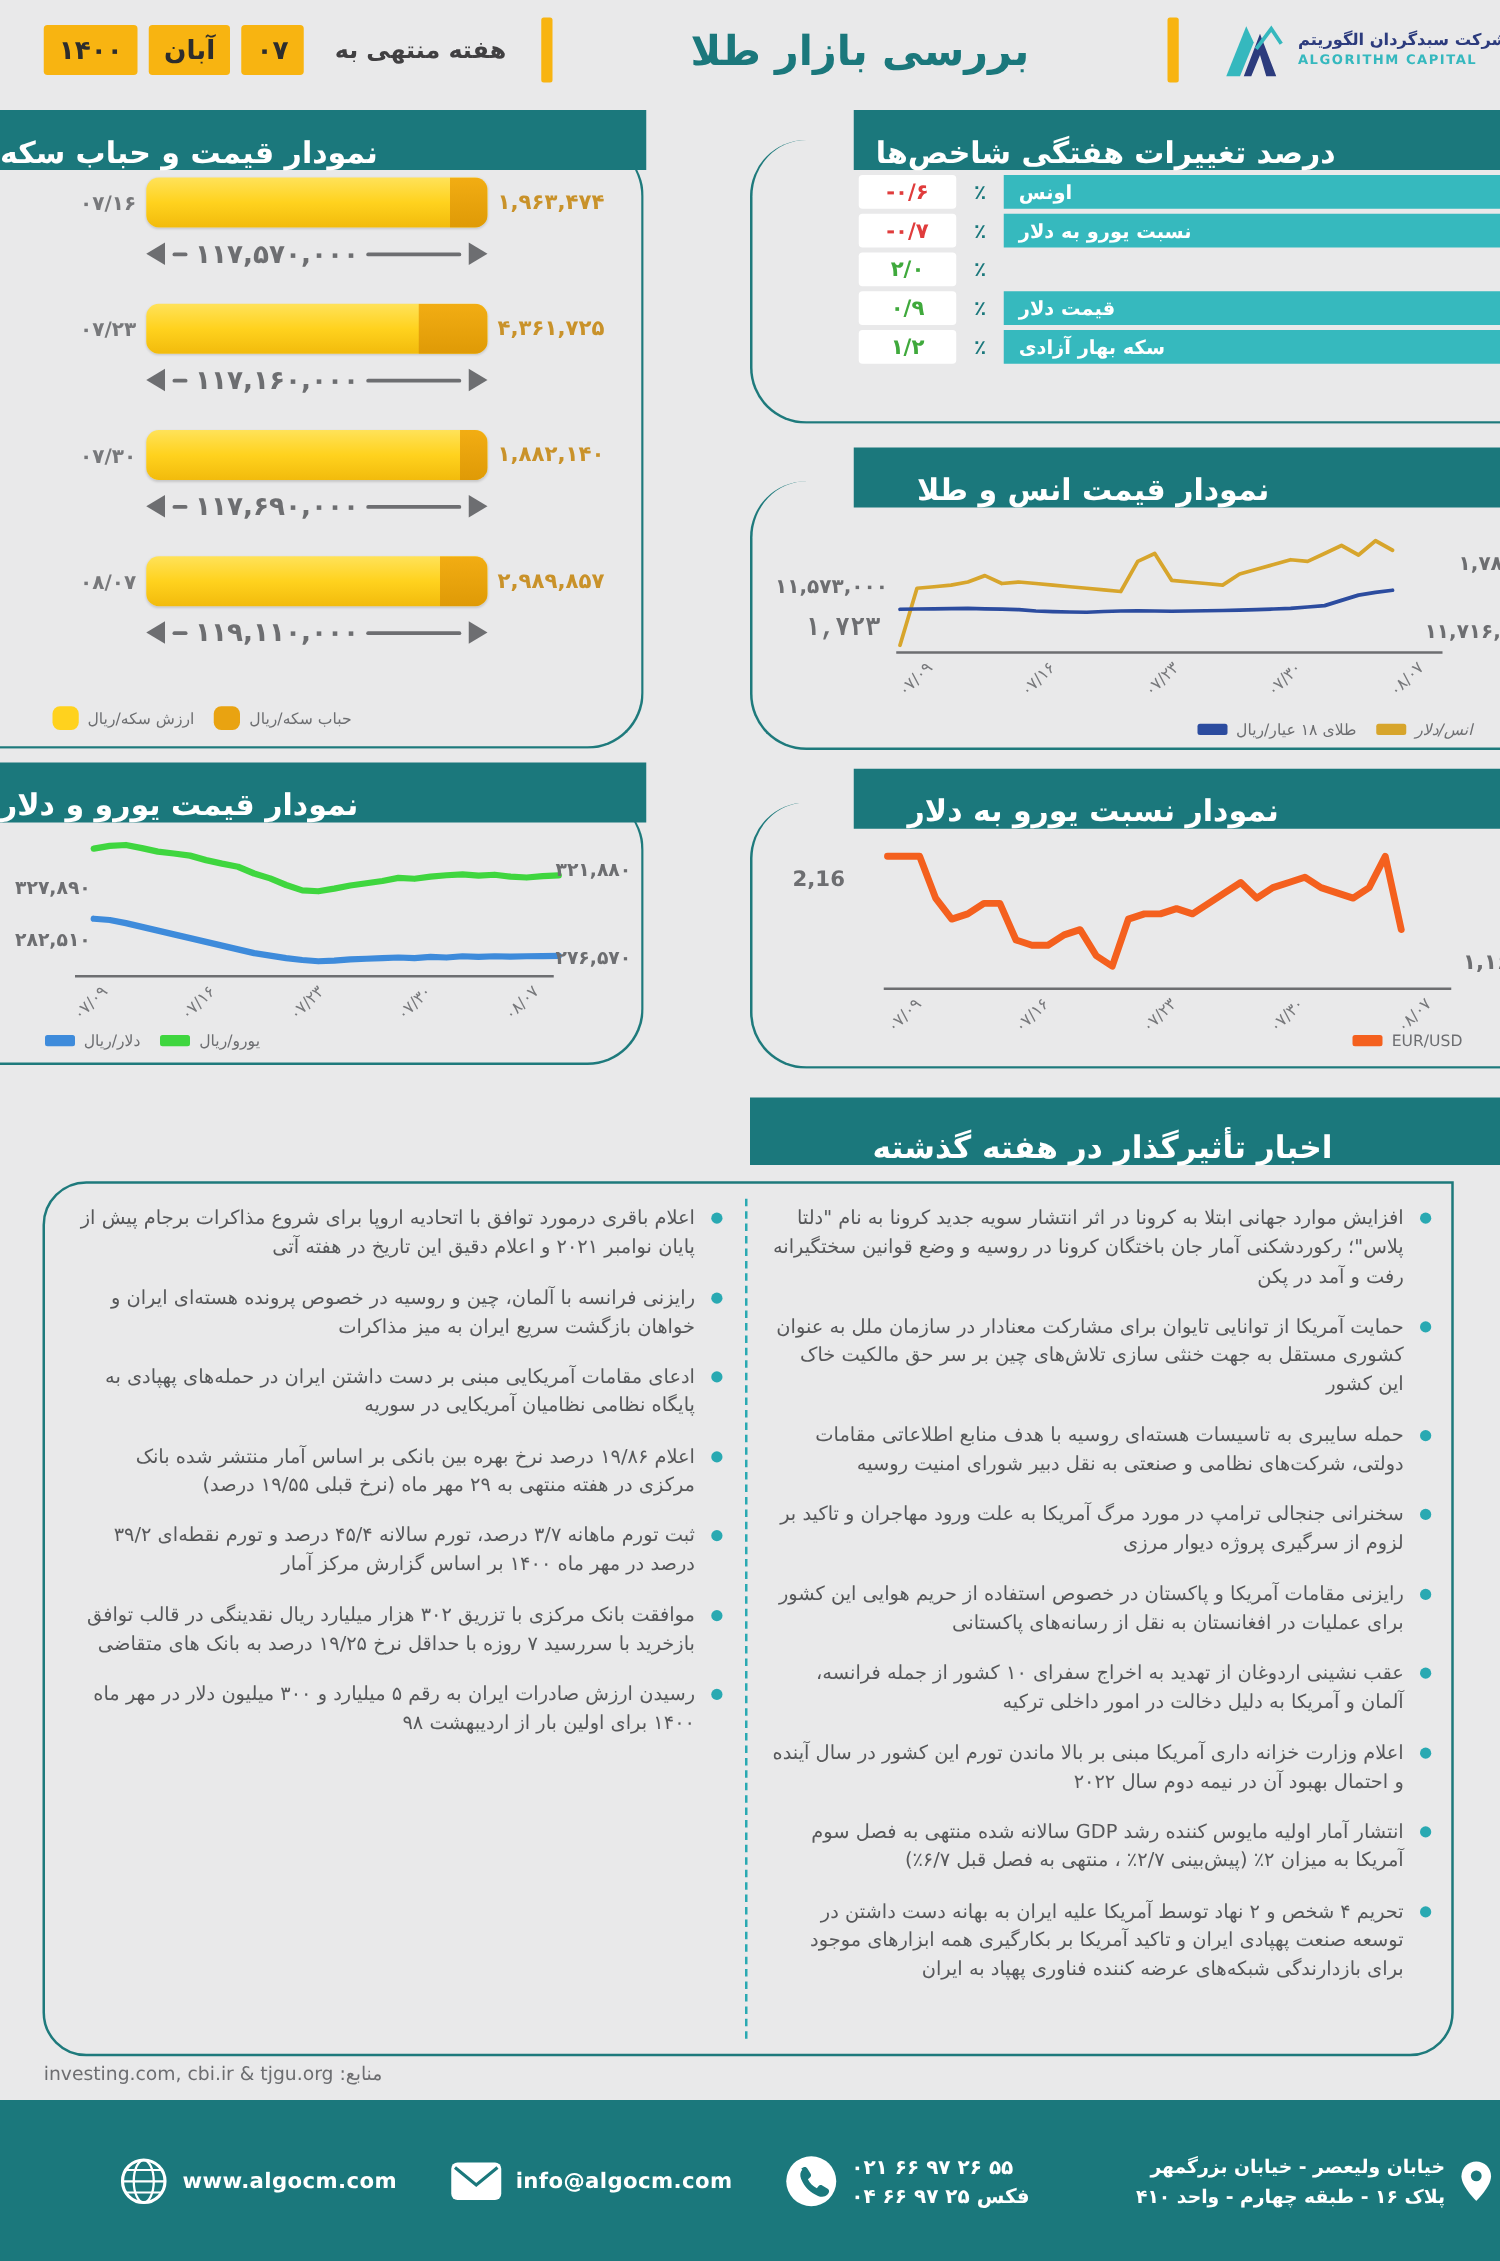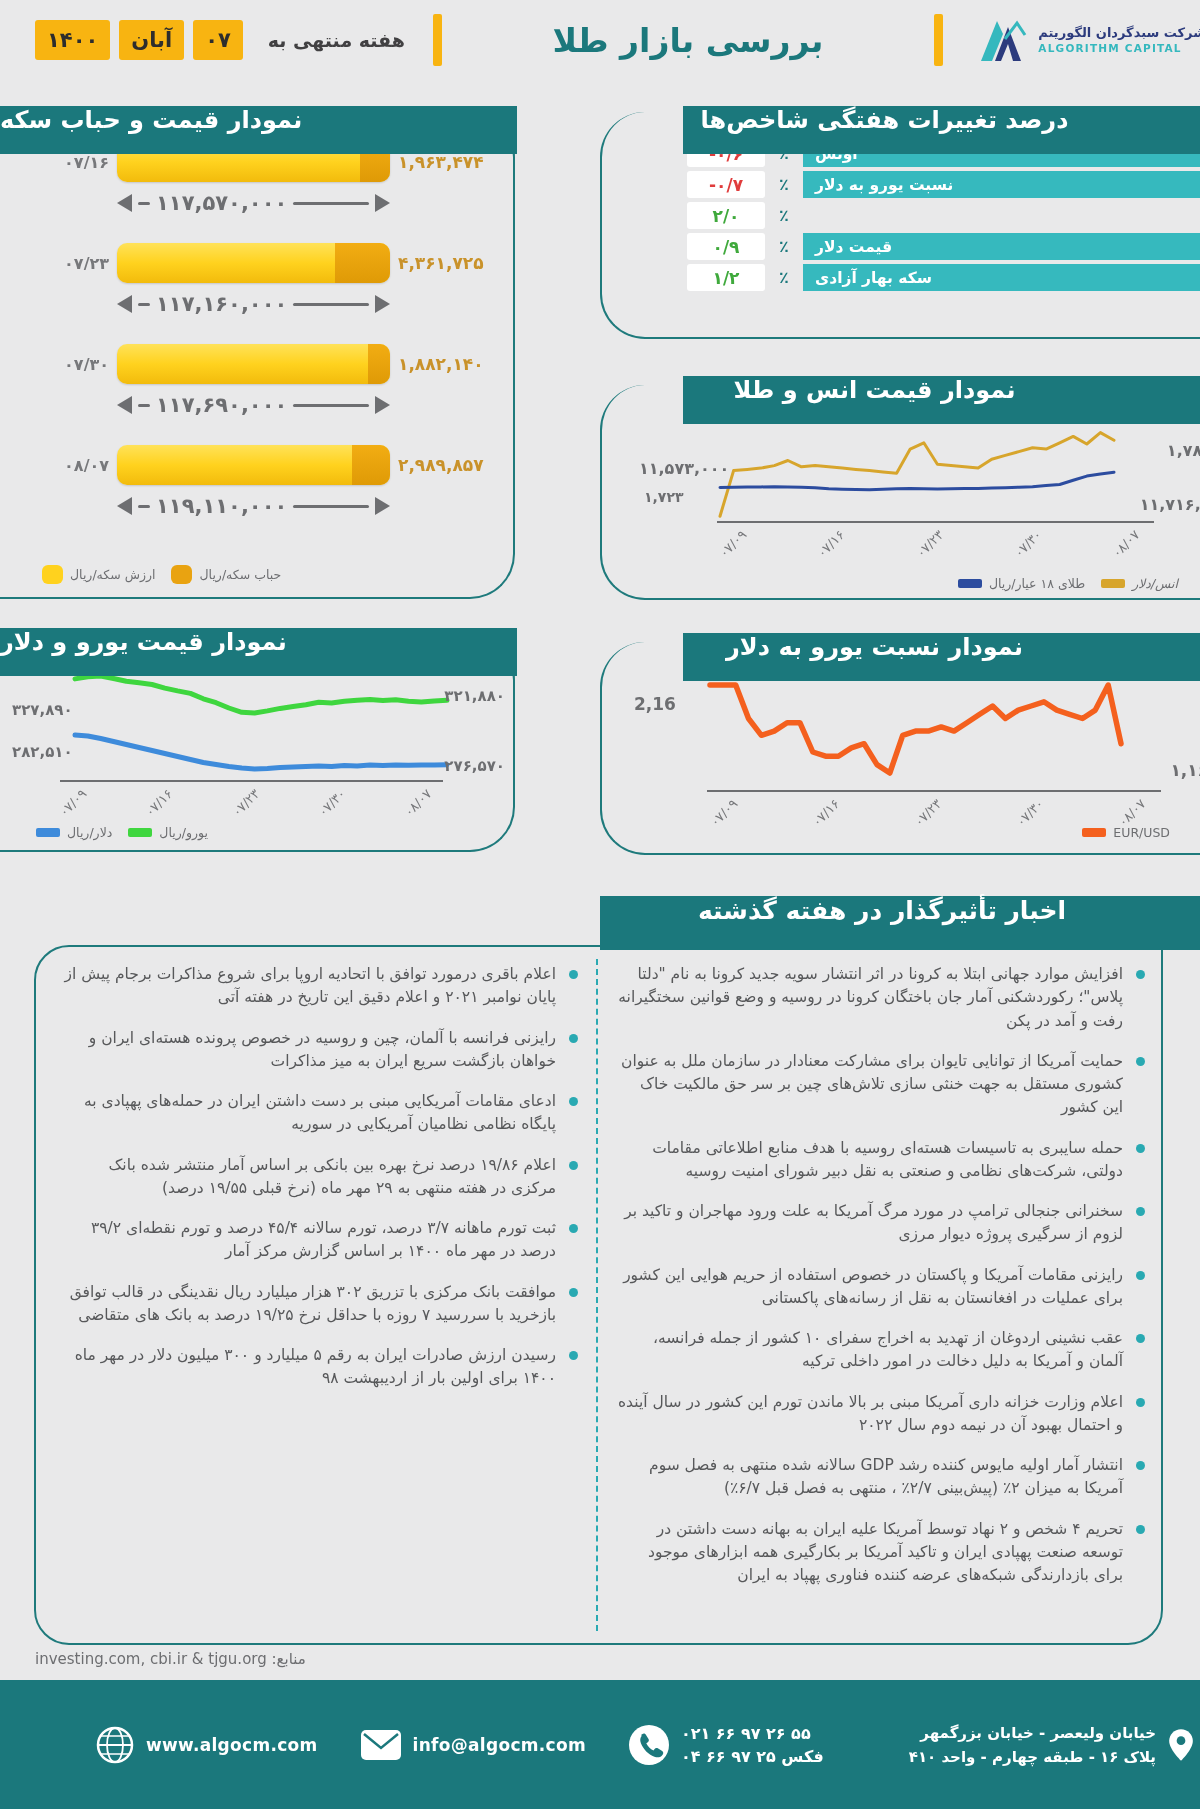--- a/index.html
+++ b/index.html
@@ -13,21 +13,21 @@
   .dategrp{display:flex;direction:ltr;gap:9px;align-items:center;}
   .weeklabel{font-size:19px;font-weight:bold;color:#414042;margin-left:16px;}
   .ybar{width:9px;height:52px;background:#F8B411;border-radius:2px;margin:0 28px;}
   .pgtitle{flex:1;text-align:center;font-size:33px;font-weight:bold;color:#1B787C;}
   .logo{display:flex;direction:ltr;align-items:center;gap:9px;width:235px;justify-content:flex-end;}
   .logotxt{display:flex;flex-direction:column;line-height:1.25;}
   .logofa{font-size:13px;font-weight:bold;color:#2C3B7D;direction:rtl;}
   .logoen{font-size:10.5px;color:#35B8BE;letter-spacing:1.2px;font-weight:bold;}
   
   .phead{position:absolute;height:48px;background:#1B787C;color:#fff;font-weight:bold;
-         font-size:24px;display:flex;align-items:flex-start;z-index:3;box-sizing:border-box;margin-top:18px;}
+         font-size:24px;display:flex;align-items:flex-end;z-index:3;box-sizing:border-box;}
   .phead.right{left:683px;right:0;justify-content:center;}
   .phead.left{left:0;width:517px;justify-content:flex-end;padding-right:30px;direction:rtl;}
   .wrapR{position:absolute;left:600px;right:0;border-left:2.5px solid #1E7A7C;
          border-bottom:2.5px solid #1E7A7C;border-top-left-radius:45px;border-bottom-left-radius:45px;z-index:1;}
   .wrapL{position:absolute;left:0;width:513px;border-right:2.5px solid #1E7A7C;
          border-bottom:2.5px solid #1E7A7C;border-top-right-radius:45px;border-bottom-right-radius:45px;z-index:1;}
   
   .wrows{position:absolute;left:85px;right:0;top:28px;}
   .wrow{display:flex;direction:ltr;align-items:center;height:27px;margin-bottom:4px;gap:6px;}
   .wval{width:78px;height:27px;background:#fff;border-radius:3px;display:flex;align-items:center;
@@ -226,22 +226,22 @@
   </div>
 
   <div class="phead right" style="top:358px;padding-right:170px;">
     <span>نمودار قیمت انس و طلا</span>
   </div>
   <div class="wrapR" style="top:385px;height:213px;">
     <svg width="400" height="88" viewBox="0 0 400 88" style="position:absolute;left:115px;top:45px;">
         <polyline points="3.0,86.2 16.6,40.6 30.2,39.4 43.8,38.1 57.3,35.6 70.9,30.5 84.5,36.8 98.1,35.6 111.7,36.8 125.3,38.1 138.9,39.4 152.4,40.6 166.0,41.9 179.6,43.2 193.2,19.1 206.8,12.8 220.4,34.3 234.0,35.6 247.6,36.8 261.1,38.1 274.7,29.2 288.3,25.4 301.9,21.6 315.5,17.8 329.1,19.1 342.7,12.8 356.2,6.4 369.8,14.0 383.4,2.6 397.0,10.2" fill="none" stroke="#D7A52C" stroke-width="3" stroke-linejoin="round" stroke-linecap="round"></polyline>
         <polyline points="3.0,57.4 16.6,57.2 30.2,57.1 43.8,56.9 57.3,56.7 70.9,57.1 84.5,57.3 98.1,57.7 111.7,58.8 125.3,59.3 138.9,59.6 152.4,59.8 166.0,59.2 179.6,58.8 193.2,58.6 206.8,58.8 220.4,59.0 234.0,58.8 247.6,58.6 261.1,58.4 274.7,58.1 288.3,57.7 301.9,57.2 315.5,56.7 329.1,55.6 342.7,54.5 356.2,50.3 369.8,46.1 383.4,43.9 397.0,42.2" fill="none" stroke="#2C4C9F" stroke-width="3" stroke-linejoin="round" stroke-linecap="round"></polyline>
       </svg>
-    <span class="endlab" style="left:18px;top:74px;font-size:16px;margin-left:19px;">۱۱,۵۷۳,۰۰۰</span>
-    <span class="endlab" style="left:42px;top:104px;font-size:14px;">۱,۷۲۳</span>
+    <span class="endlab" style="left:18px;top:74px;font-size:16px;">۱۱,۵۷۳,۰۰۰</span>
+    <span class="endlab" style="left:42px;top:104px;font-size:20px;font-family:Liberation Mono, monospace;">۱,۷۲۳</span>
     <span class="endlab" style="right:24px;top:56px;font-size:16px;">۱,۷۸۳</span>
     <span class="endlab" style="right:6px;top:110px;font-size:16px;">۱۱,۷۱۶,۰۰۰</span>
     <div class="axis" style="left:115px;right:82px;top:136px;"></div>
     <div class="ticks" style="left:115px;right:82px;top:140px;">
         <span class="tick" style="left: calc(5% - 56px);">۰۷/۰۹</span>
         <span class="tick" style="left: calc(27.5% - 56px);">۰۷/۱۶</span>
         <span class="tick" style="left: calc(50% - 56px);">۰۷/۲۳</span>
         <span class="tick" style="left: calc(72.5% - 56px);">۰۷/۳۰</span>
         <span class="tick" style="left: calc(95% - 56px);">۰۸/۰۷</span>
       </div>

